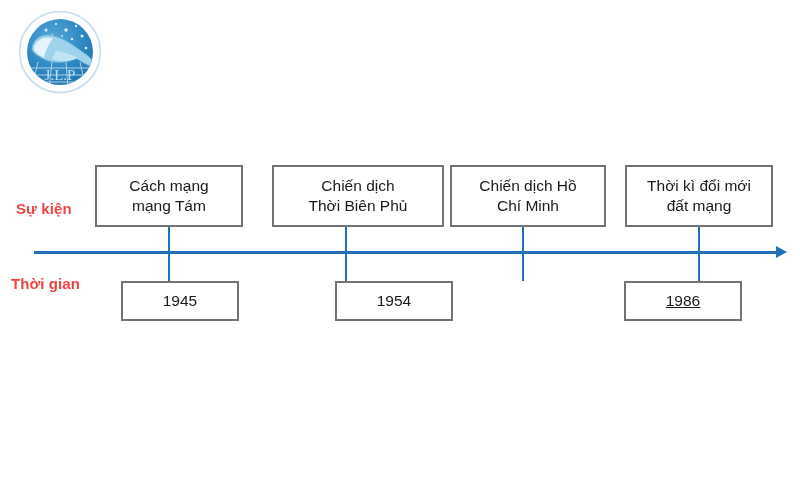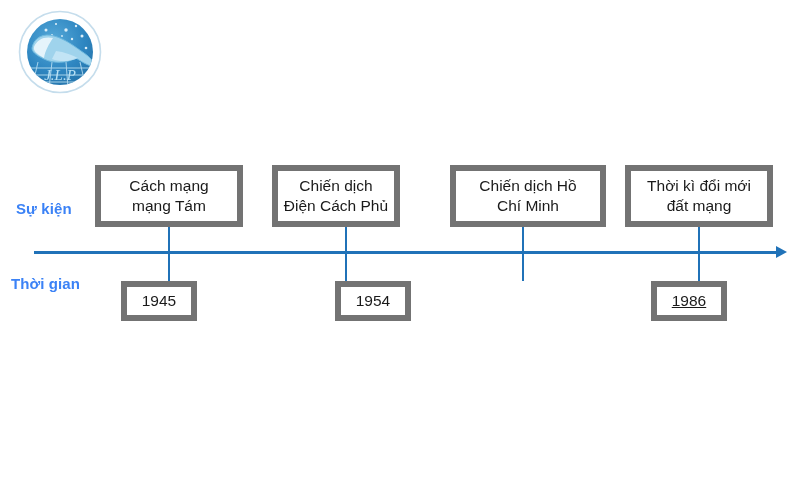--- a/index.html
+++ b/index.html
@@ -15,65 +15,64 @@
     position: relative;
   }
 
   
   #logo {
     position: absolute;
     left: 8px;
     top: 6px;
     width: 104px;
     height: 92px;
-    font-style: italic;
   }
 
   
   #diagram {
     position: absolute;
     left: 0;
     top: 0;
     width: 800px;
     height: 500px;
   }
 
   .row-label {
     position: absolute;
-    color: #3b82f6;
+    color: #ef4444;
     font-size: 15px;
     font-weight: 600;
     white-space: nowrap;
     letter-spacing: 0.1px;
   }
   #label-su-kien { left: 16px; top: 200px; }
   #label-thoi-gian { left: 11px; top: 275px; text-align: center; }
 
   .event-box, .year-box {
     position: absolute;
     box-sizing: border-box;
-    border: 6px solid #737373;
+    border: 2px solid #737373;
     background: #ffffff;
     display: flex;
     align-items: center;
     justify-content: center;
     text-align: center;
     color: #1a1a1a;
   }
   .event-box {
     top: 165px;
     height: 62px;
     font-size: 15.5px;
     line-height: 1.28;
     padding: 0 4px;
   }
   .year-box {
     top: 281px;
     height: 40px;
-    width: 76px;
+    width: 118px;
     font-size: 15.5px;
   }
 
   .connector {
     position: absolute;
     width: 2px;
     background: #2072B8;
     top: 227px;
     height: 54px;
   }
@@ -157,24 +156,24 @@
   <div class="row-label" id="label-su-kien">Sự kiện</div>
   <div class="row-label" id="label-thoi-gian">Thời gian</div>
 
   <div class="event-box" style="left:95px; width:148px;">
     <div>
       <span>Cách mạng</span><br>
       <span>mạng Tám</span>
     </div>
   </div>
 
-  <div class="event-box" style="left:272px; width:128px;">
+  <div class="event-box" style="left:272px; width:172px;">
     <div>
       <span>Chiến dịch</span><br>
-      <span>Điện Cách Phủ</span>
+      <span>Thời Biên Phủ</span>
     </div>
   </div>
 
   <div class="event-box" style="left:450px; width:156px;">
     <div>
       <span>Chiến dịch Hồ</span><br>
       <span>Chí Minh</span>
     </div>
   </div>
 
@@ -188,15 +187,15 @@
   <div class="connector" style="left:168px;"></div>
   <div class="connector" style="left:345px;"></div>
   <div class="connector" style="left:522px;"></div>
   <div class="connector" style="left:698px;"></div>
 
   <div id="axis-line"></div>
   <div id="axis-arrow"></div>
 
   <div class="year-box" style="left:121px;">1945</div>
   <div class="year-box" style="left:297px;margin-left:38px;">1954</div>
-  <div class="year-box" style="left:651px;text-decoration:underline;">1986</div>
+  <div class="year-box" style="left:624px;text-decoration:underline;">1986</div>
 
 </div>
 
 </body></html>

